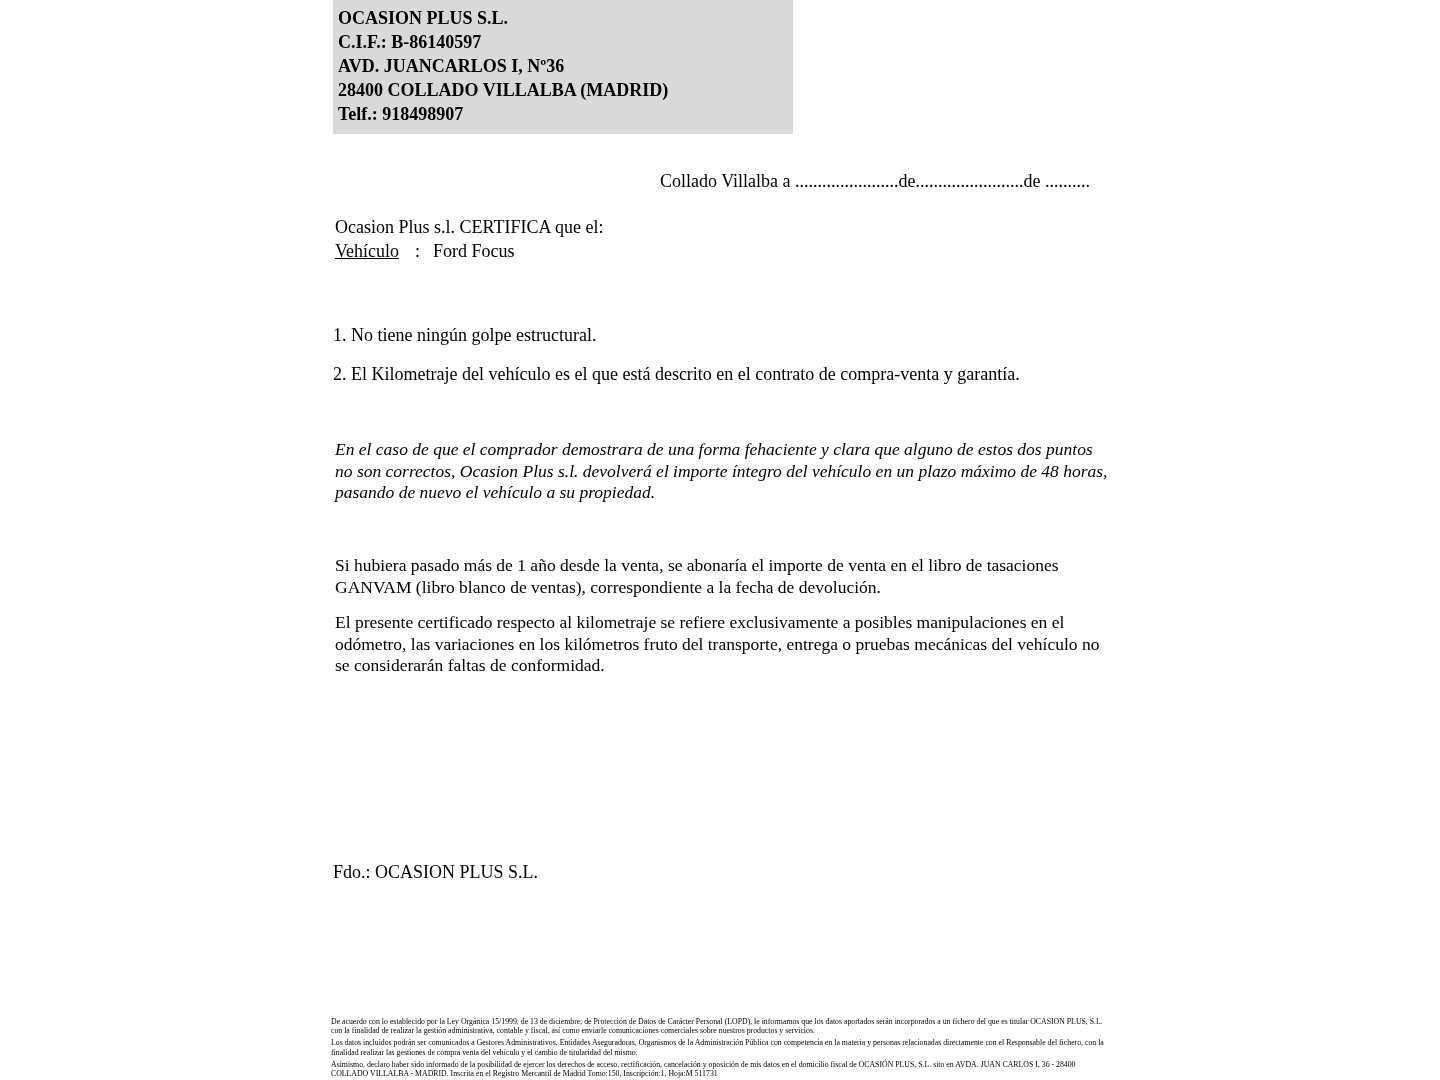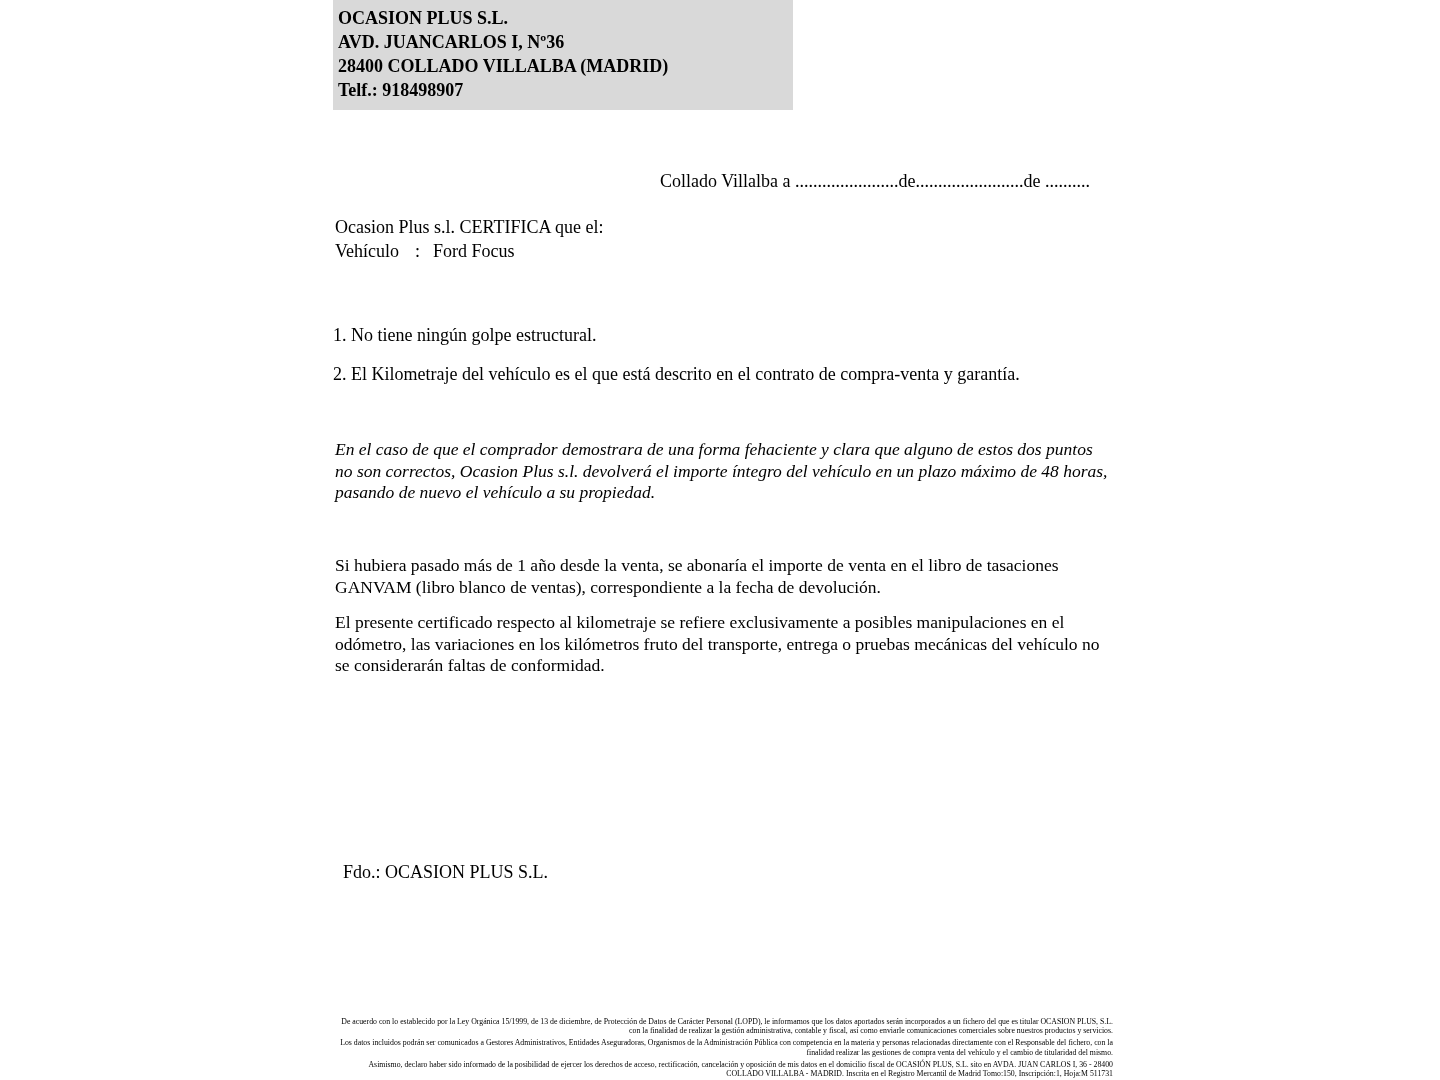--- a/index.html
+++ b/index.html
@@ -61,20 +61,21 @@
     font-size: 18px;
     line-height: 23.5px;
   }
   .kv {
     display: block;
     white-space: nowrap;
   }
   .kv .key {
     display: inline-block;
     width: 80px;
+    text-decoration: underline;
   }
   .kv .colon {
     display: inline-block;
     width: 18px;
   }
 
   
   .point {
     position: absolute;
     left: 333px;
@@ -95,49 +96,49 @@
     text-align: left;
   }
   .para-1 { top: 439px; font-style: italic; }
   .para-2 { top: 517px; }
   .para-3 { top: 555px; }
   .para-4 { top: 612px; }
 
   
   .signature {
     position: absolute;
-    left: 343px;
+    left: 333px;
     top: 862px;
     font-size: 18px;
     white-space: nowrap;
   }
 
   
   .legal {
     position: absolute;
     left: 331px;
     top: 1017px;
     width: 782px;
     font-size: 7.8px;
     line-height: 9.2px;
     font-family: "Liberation Serif", serif;
     color: #000;
-    text-align: right;
   }
   .legal p {
     margin: 0 0 3px 0;
   }
 </style>
 </head>
 <body>
 
 <div class="page">
 
   <div class="header-box">
     <div class="line">OCASION PLUS S.L.</div>
+    <div class="line">C.I.F.: B-86140597</div>
     <div class="line">AVD. JUANCARLOS I, Nº36</div>
     <div class="line">28400 COLLADO VILLALBA (MADRID)</div>
     <div class="line">Telf.: 918498907</div>
   </div>
 
   <div class="place-line">Collado Villalba a .......................de........................de ..........</div>
 
   <div class="certifica">
     <div>Ocasion Plus s.l. CERTIFICA que el:</div>
     <div class="kv">

